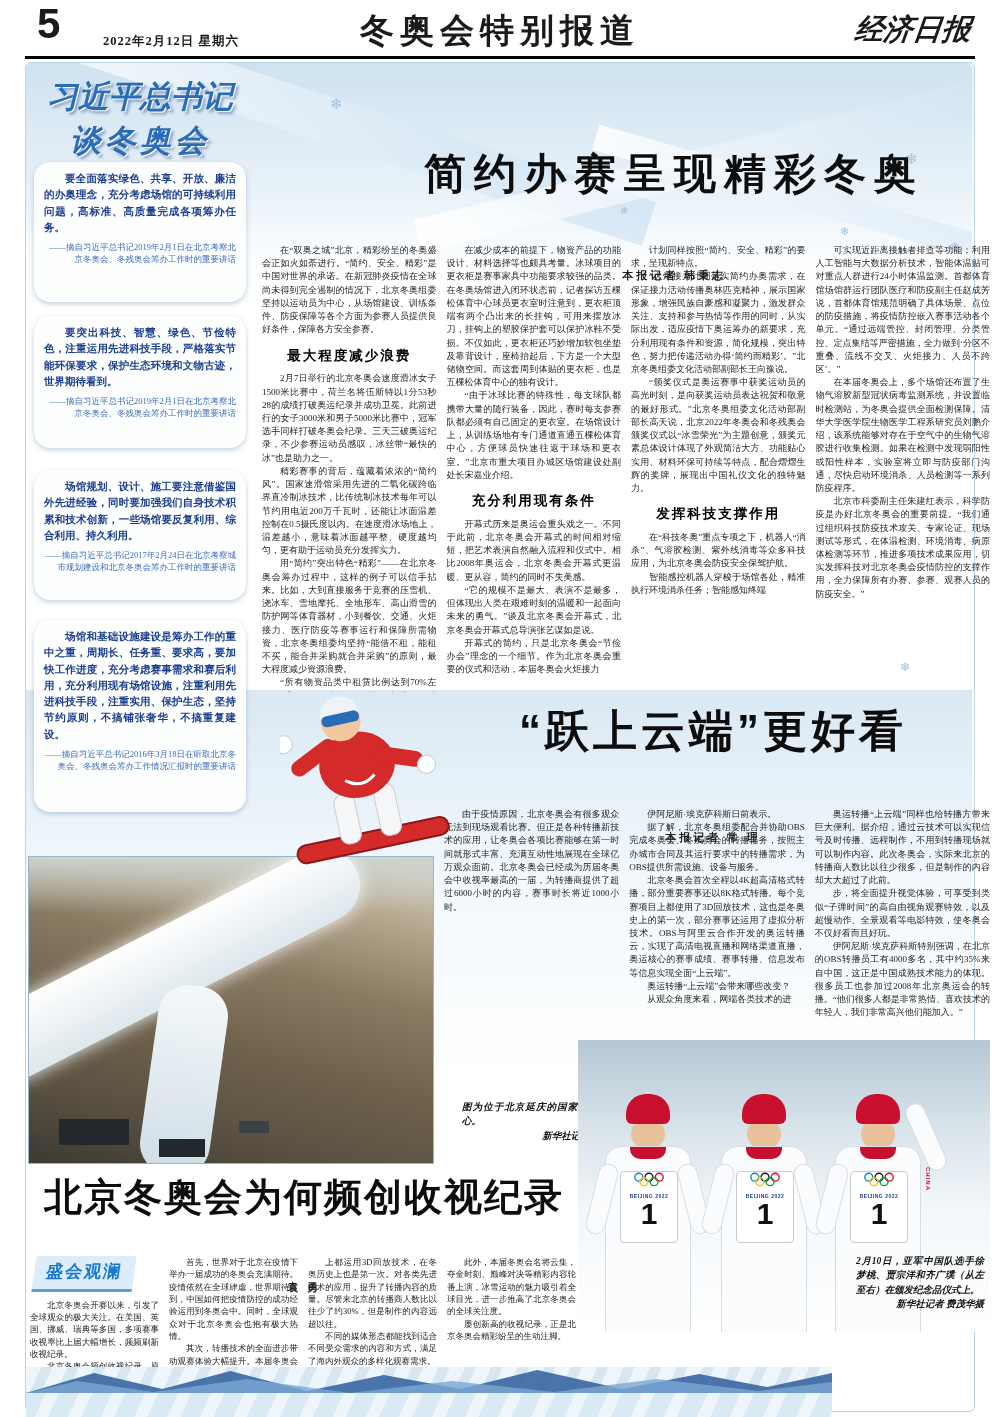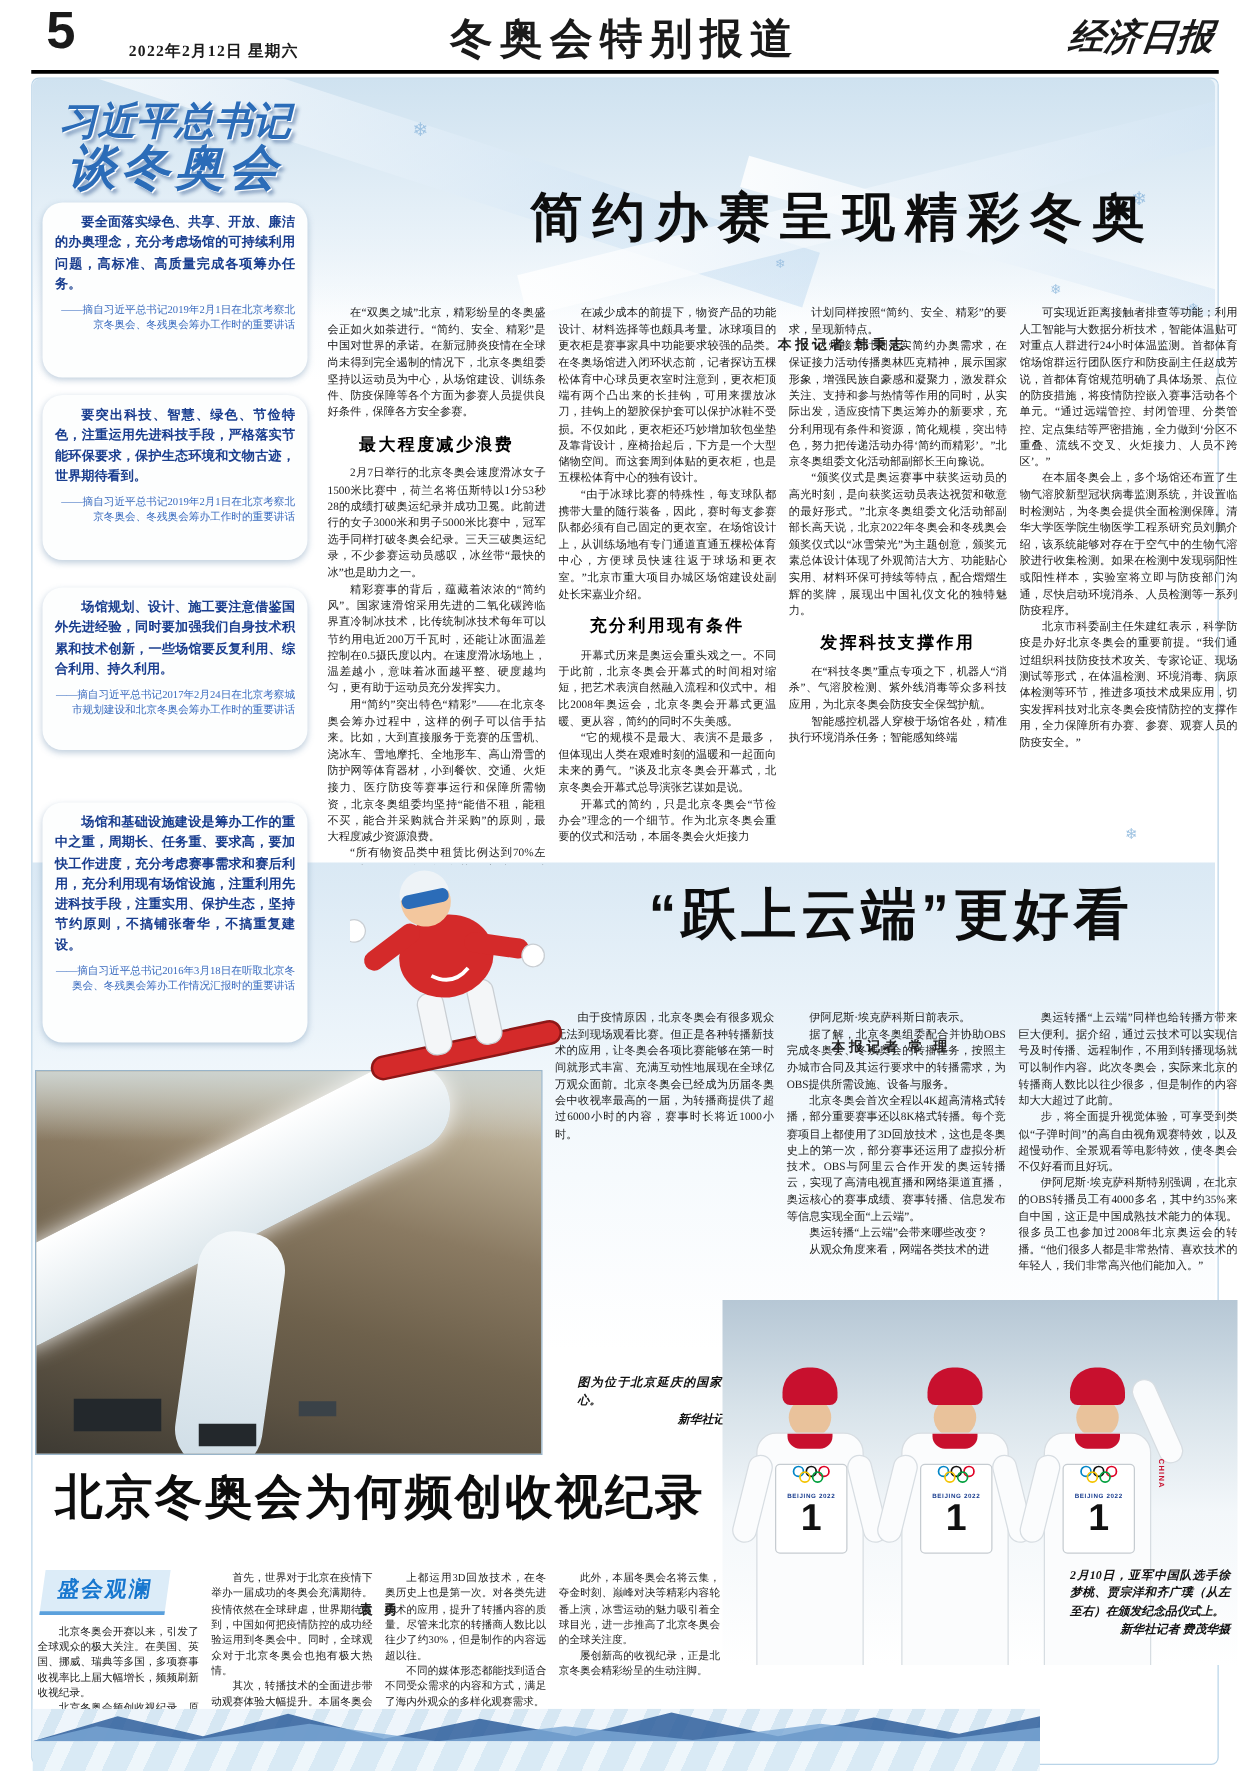--- a/index.html
+++ b/index.html
@@ -24,21 +24,21 @@
   .ribbon.r2{width:800px;height:34px;left:380px;top:60px;transform:rotate(-14deg);}
   .ribbon.r3{width:500px;height:26px;left:560px;top:130px;transform:rotate(16deg);}
   .deco-mid{position:absolute;left:26px;top:690px;width:946px;height:390px;
        background:linear-gradient(180deg,rgba(187,214,235,.55) 0%,rgba(224,238,248,.45) 45%,rgba(255,255,255,0) 100%);}
   .snowflake{position:absolute;color:#9fc3e2;font-size:15px;}
   
   .sidebar-title{position:absolute;left:32px;top:80px;width:216px;text-align:center;
        font-family:"Liberation Sans",sans-serif;font-weight:bold;font-style:italic;color:#2b6cb8;
        text-shadow:1px 1px 0 #fff,3px 3px 3px rgba(30,70,130,.45);line-height:1.1;}
   .sidebar-title .l1{font-size:31px;display:block;}
-  .sidebar-title .l2{font-size:39px;display:block;letter-spacing:4px;}
+  .sidebar-title .l2{font-size:31px;display:block;letter-spacing:4px;margin-top:10px;}
   .quote-box{position:absolute;left:34px;width:212px;background:#fdfefe;border-radius:16px;
        box-shadow:0 2px 5px rgba(80,120,160,.35);padding:9px 10px;box-sizing:border-box;overflow:hidden;}
   .quote-text{margin:0;font-size:10.5px;font-weight:bold;color:#1a3e8f;line-height:1.55;text-align:justify;text-indent:2em;}
   .quote-source{margin:5px 0 0;font-size:8.5px;color:#3a6bbf;line-height:1.45;text-align:right;}
   
   .headline{position:absolute;text-align:center;font-family:"Liberation Sans",sans-serif;font-weight:bold;color:#0d0d0d;}
   .byline{position:absolute;text-align:center;font-size:11px;font-weight:bold;letter-spacing:3px;color:#222;margin-top:48px;}
   .cols{position:absolute;display:flex;gap:10px;}
   .col{flex:1;overflow:hidden;font-size:9px;line-height:1.47;text-align:justify;color:#1c1c1c;}
   .col .para{margin:0;text-indent:2em;}
@@ -118,21 +118,21 @@
   <p class="quote-source">——摘自习近平总书记2019年2月1日在北京考察北京冬奥会、冬残奥会筹办工作时的重要讲话</p>
 </div>
 <div class="quote-box" style="top:316px;height:132px;">
   <p class="quote-text">要突出科技、智慧、绿色、节俭特色，注重运用先进科技手段，严格落实节能环保要求，保护生态环境和文物古迹，世界期待看到。</p>
   <p class="quote-source">——摘自习近平总书记2019年2月1日在北京考察北京冬奥会、冬残奥会筹办工作时的重要讲话</p>
 </div>
 <div class="quote-box" style="top:470px;height:130px;">
   <p class="quote-text">场馆规划、设计、施工要注意借鉴国外先进经验，同时要加强我们自身技术积累和技术创新，一些场馆要反复利用、综合利用、持久利用。</p>
   <p class="quote-source">——摘自习近平总书记2017年2月24日在北京考察城市规划建设和北京冬奥会筹办工作时的重要讲话</p>
 </div>
-<div class="quote-box" style="top:642px;height:192px;font-family:Liberation Serif, serif;">
+<div class="quote-box" style="top:620px;height:192px;font-family:Liberation Serif, serif;">
   <p class="quote-text">场馆和基础设施建设是筹办工作的重中之重，周期长、任务重、要求高，要加快工作进度，充分考虑赛事需求和赛后利用，充分利用现有场馆设施，注重利用先进科技手段，注重实用、保护生态，坚持节约原则，不搞铺张奢华，不搞重复建设。</p>
   <p class="quote-source">——摘自习近平总书记2016年3月18日在听取北京冬奥会、冬残奥会筹办工作情况汇报时的重要讲话</p>
 </div>
 
 <div class="headline" style="left:360px;top:146px;width:628px;font-size:42px;letter-spacing:8px;">简约办赛呈现精彩冬奥</div>
 <div class="byline" style="left:360px;top:220px;width:628px;">本报记者 韩秉志</div>
 <div class="cols" style="left:262px;top:244px;width:728px;height:448px;">
   <div class="col">
       <p class="para">在“双奥之城”北京，精彩纷呈的冬奥盛会正如火如荼进行。“简约、安全、精彩”是中国对世界的承诺。在新冠肺炎疫情在全球尚未得到完全遏制的情况下，北京冬奥组委坚持以运动员为中心，从场馆建设、训练条件、防疫保障等各个方面为参赛人员提供良好条件，保障各方安全参赛。</p>
       <div class="subhead">最大程度减少浪费</div>

